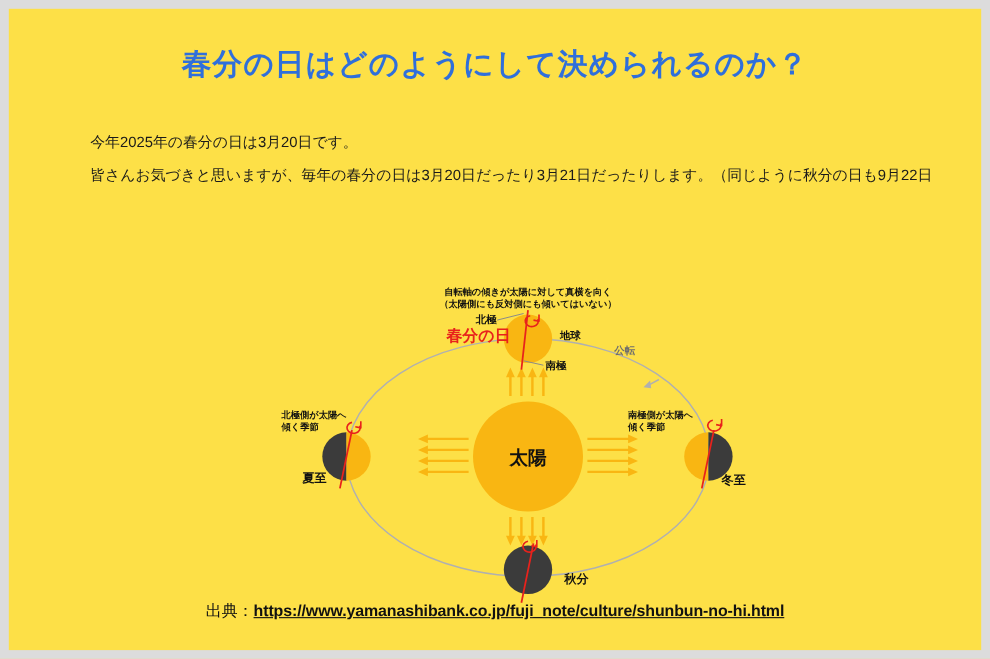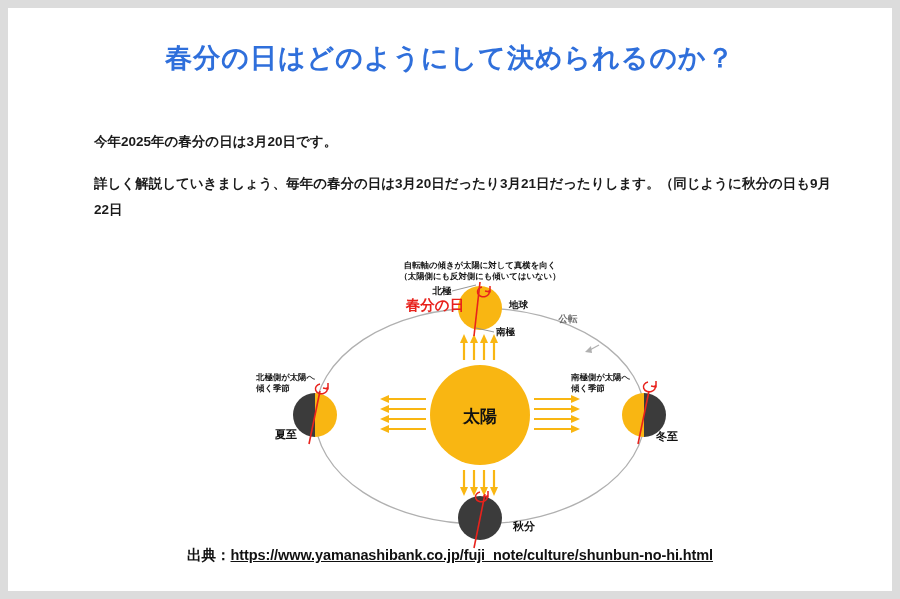--- a/index.html
+++ b/index.html
@@ -12,21 +12,21 @@
     background: #dcdcdc;
     font-family: "Liberation Sans", "DejaVu Sans", sans-serif;
     overflow: hidden;
   }
   .page {
     position: absolute;
     left: 8px;
     top: 8px;
     width: 884px;
     height: 583px;
-    background: #ffffff;
+    background: #fde047;
     overflow: hidden;
   }
 
   
   .title {
     position: absolute;
     left: 0;
     top: 32px;
     width: 884px;
     text-align: center;
@@ -41,22 +41,21 @@
   .body-copy {
     position: absolute;
     left: 70px;
     top: 105px;
     width: 780px;
     font-size: 13.5px;
     color: #1a1a1a;
     line-height: 26px;
   }
   .body-copy p {
-    margin: 16px;
-    font-weight: bold;
+    margin: 4px;
   }
   .para-gap {
     height: 26px;
   }
 
   
   .diagram {
     position: absolute;
     left: 0;
     top: 244px;
@@ -72,42 +71,42 @@
     position: absolute;
     left: 0;
     top: 538px;
     width: 884px;
     text-align: center;
     font-size: 14.5px;
     color: #111111;
     white-space: nowrap;
   }
   .source .src-label {
-    font-weight: bold;
+    font-weight: normal;
   }
   .source .src-url {
     text-decoration: underline;
     font-weight: bold;
     letter-spacing: -0.1px;
     margin-top: 28px;
   }
   .txt-gray { fill: #6e6e6e; }
   .txt-red  { fill: #e8221c; }
   .txt-black{ fill: #111111; }
 </style>
 </head>
 <body>
 
 <div class="page">
 
   <div class="title">春分の日はどのようにして決められるのか？</div>
 
   <div class="body-copy">
     <p>今年2025年の春分の日は3月20日です。</p>
-    <p>詳しく解説していきましょう、毎年の春分の日は3月20日だったり3月21日だったりします。（同じように秋分の日も9月22日</p>
+    <p>皆さんお気づきと思いますが、毎年の春分の日は3月20日だったり3月21日だったりします。（同じように秋分の日も9月22日</p>
     <div class="para-gap"></div>
   </div>
 
   <div class="diagram">
     <svg width="884" height="300" viewBox="0 0 884 300" xmlns="http://www.w3.org/2000/svg">
 
       <ellipse cx="472" cy="164" rx="165" ry="108" fill="none" stroke="#b0b0b0" stroke-width="1.3"></ellipse>
 
       <g>
         <path d="M 591 93 L 580 99" stroke="#b0b0b0" stroke-width="1.3" fill="none"></path>

